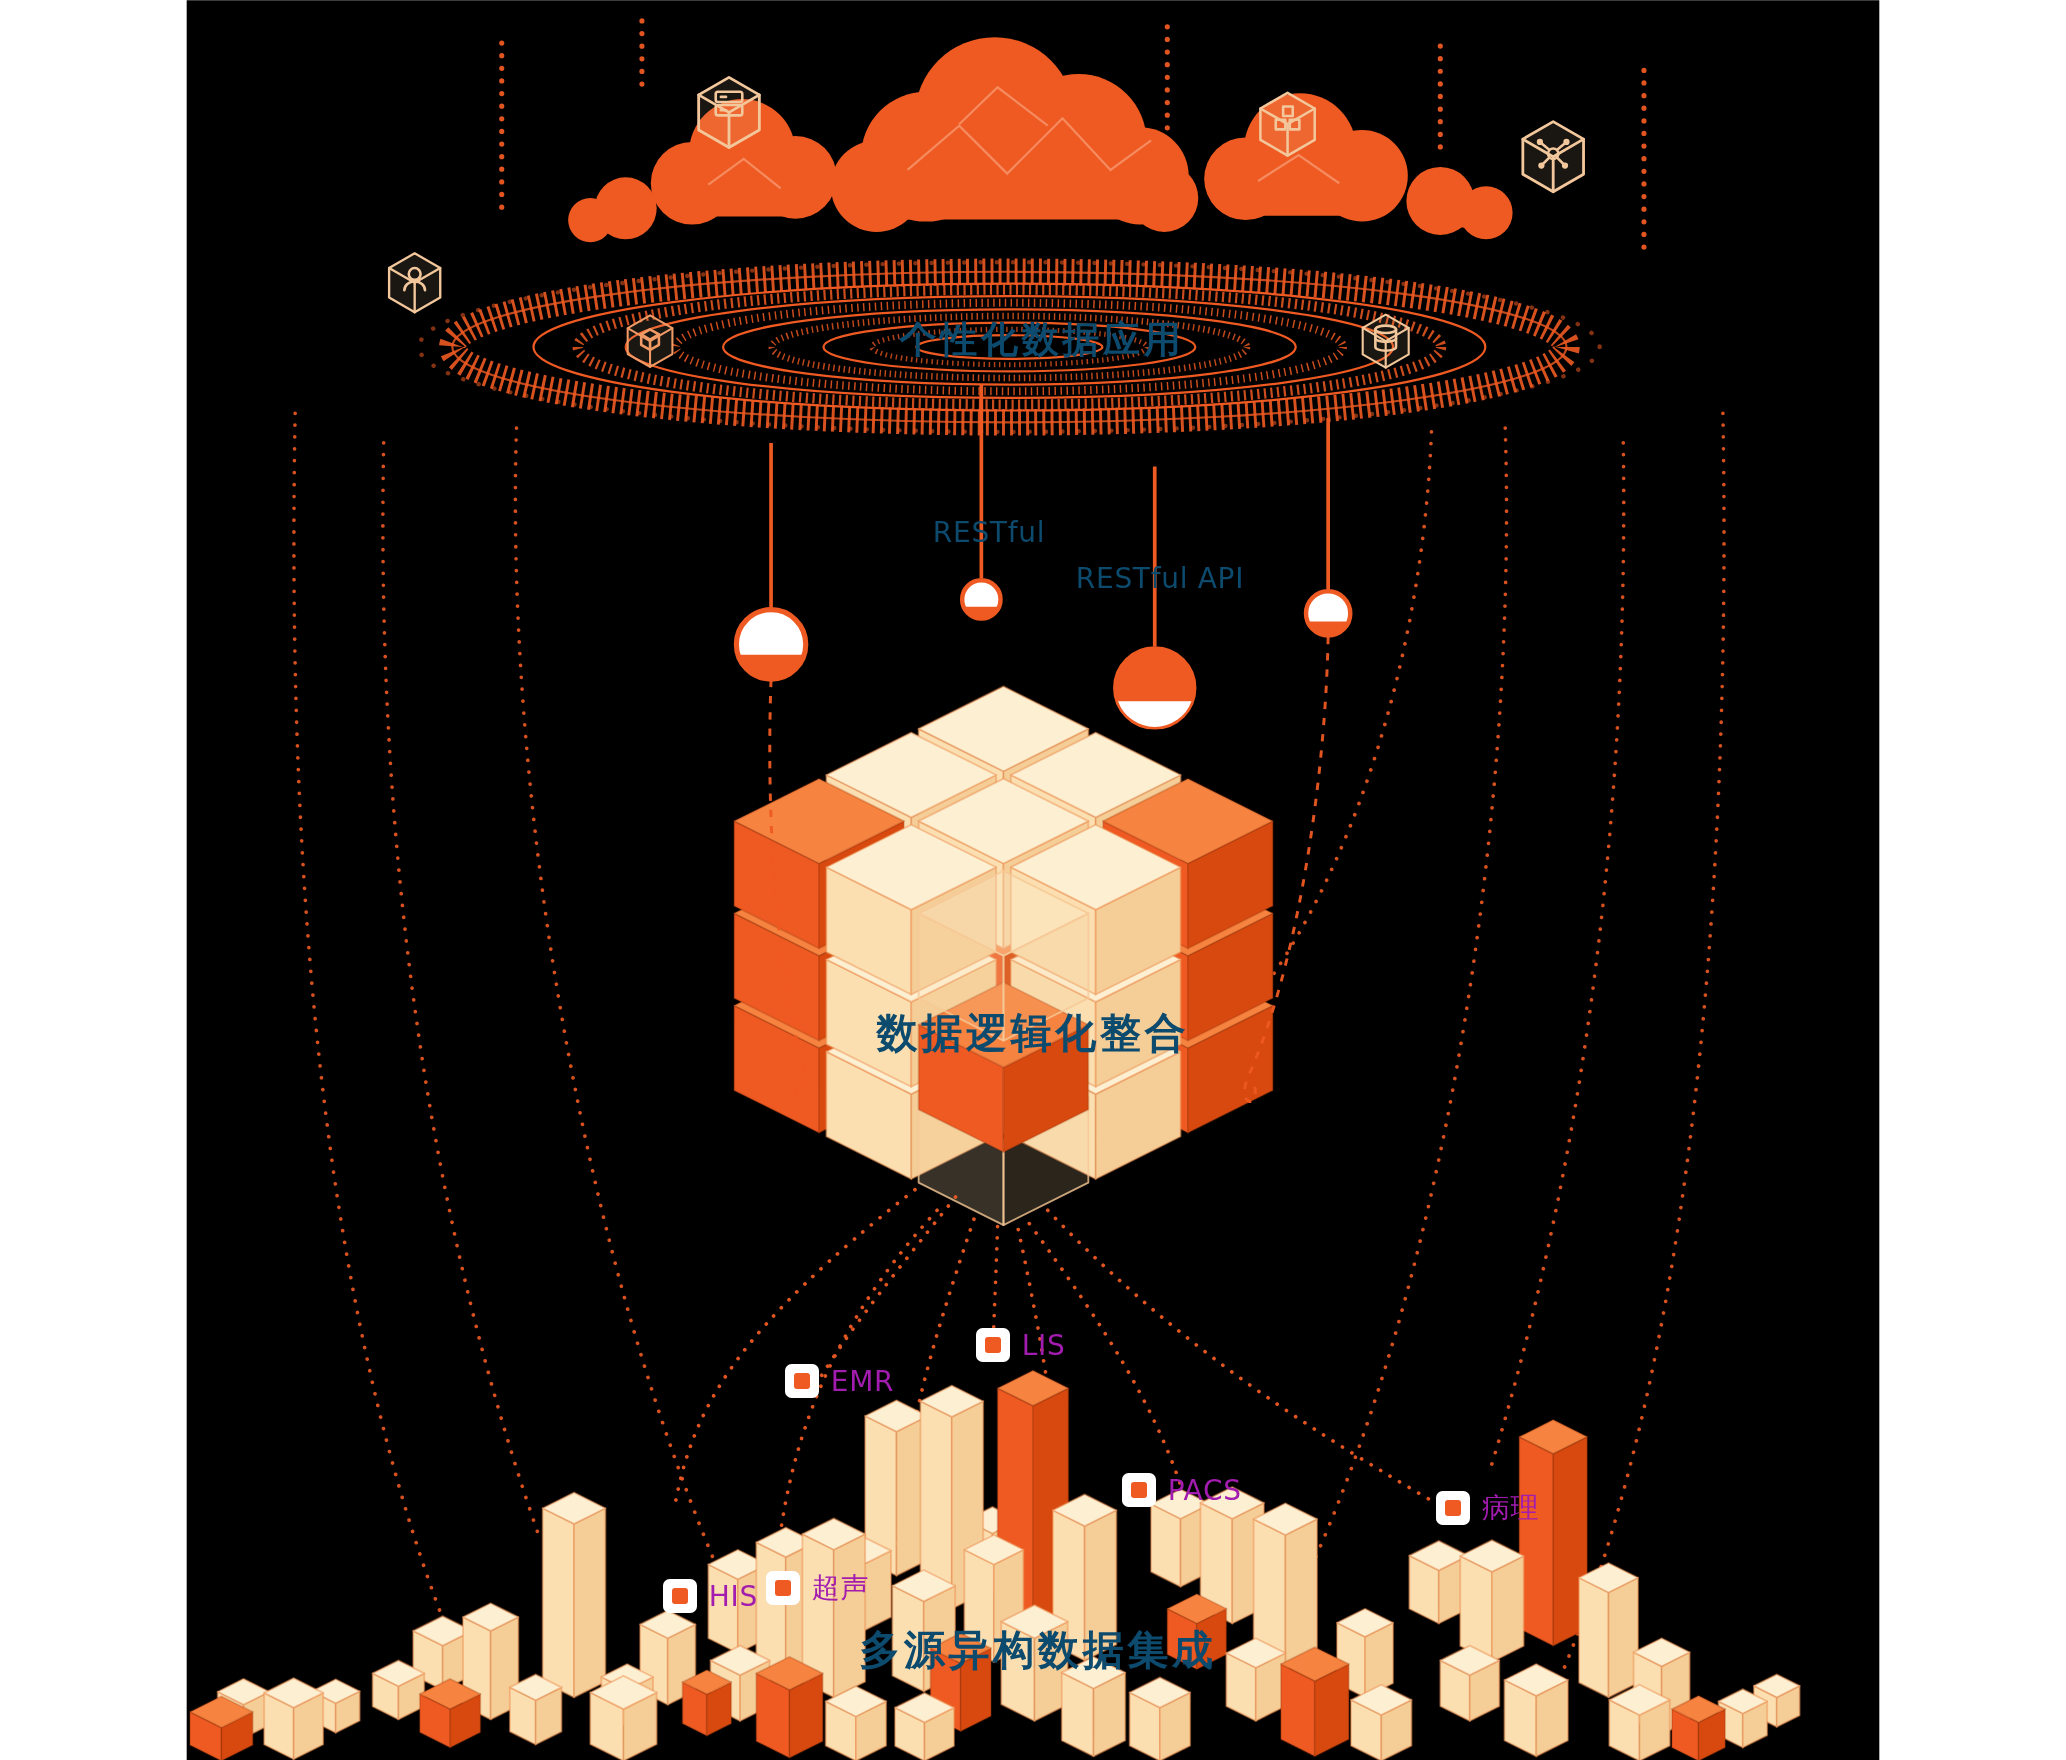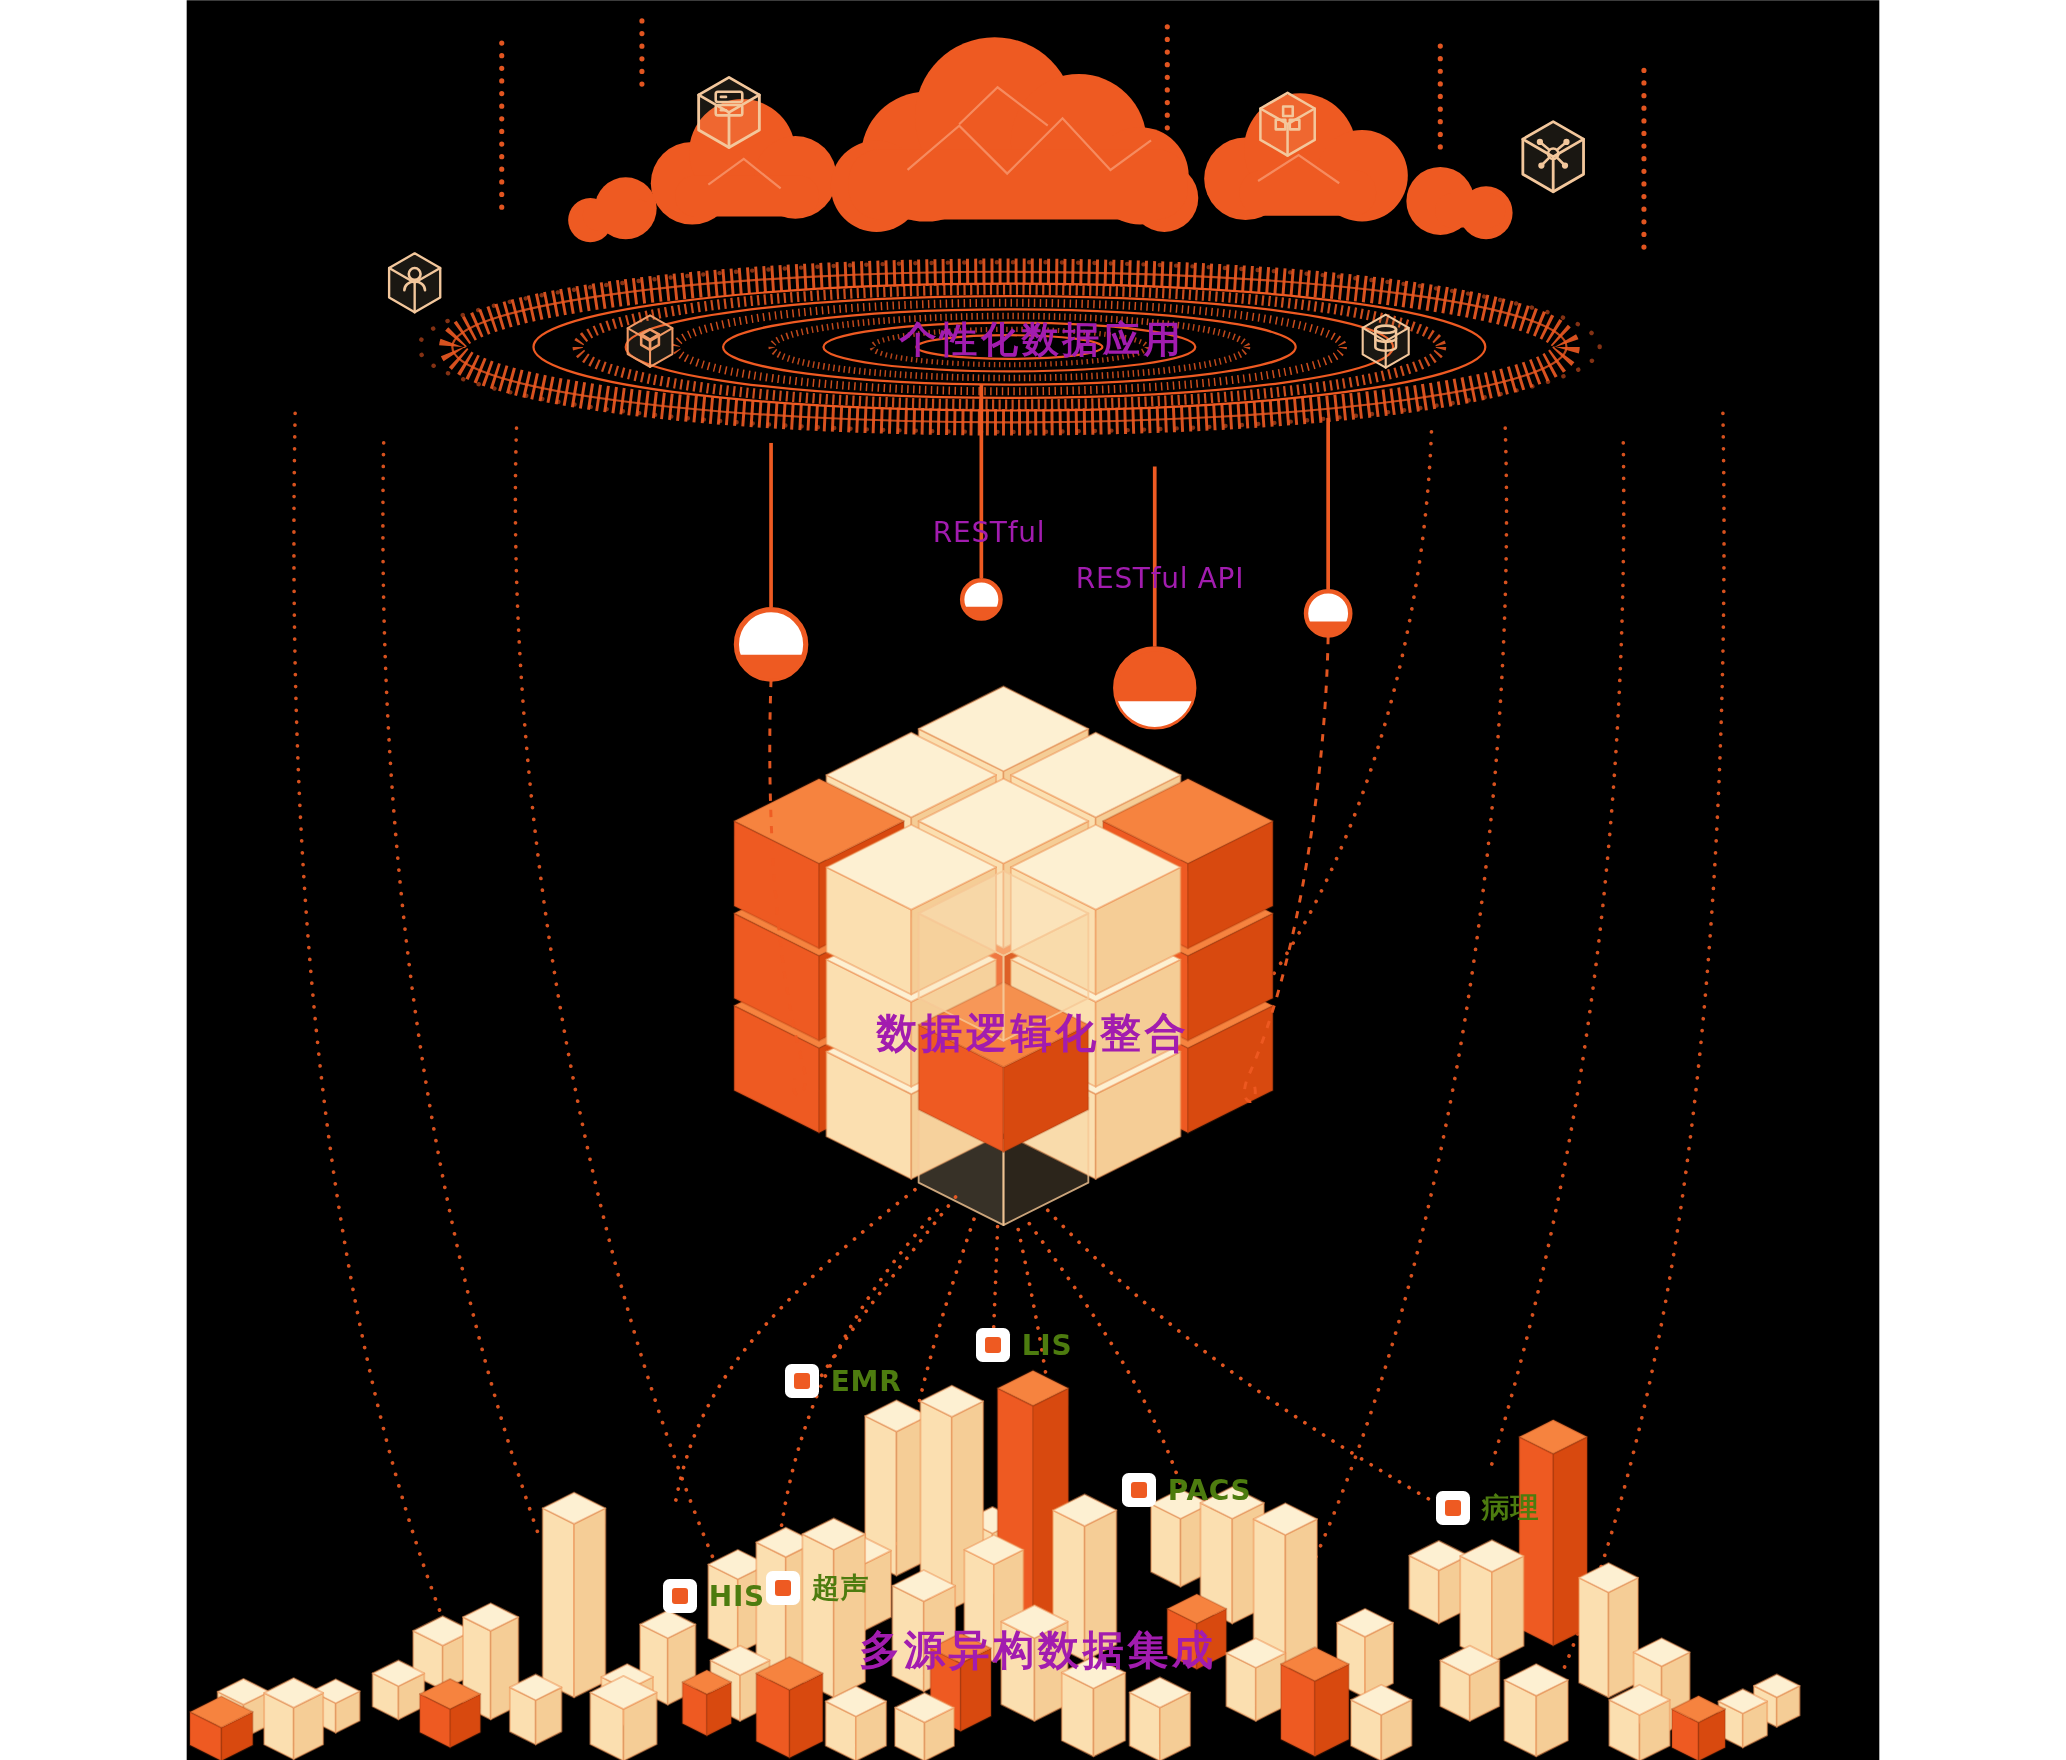--- a/index.html
+++ b/index.html
@@ -1,26 +1,26 @@
 <!DOCTYPE html>
 <html style="font-size:11.8px"><head>
 <meta charset="utf-8">
 <style>
   *{margin:0;padding:0;box-sizing:border-box}
   html,body{background:#ffffff}
   body{font-family:"DejaVu Sans","Liberation Sans",sans-serif}
   .stage{position:relative;width:2066px;height:1761px;overflow:hidden}
   .stage > svg{position:absolute;left:0;top:0;display:block}
-  .label{position:absolute;transform:translate(-50%,-50%);color:#a21caf;white-space:nowrap;text-align:center}
+  .label{position:absolute;transform:translate(-50%,-50%);color:#0c4a6e;white-space:nowrap;text-align:center}
   .hero{font-weight:700;letter-spacing:3.7px}
   .api{font-size:28px;font-weight:400;letter-spacing:0.7px}
   .tag{position:absolute;display:flex;align-items:center;gap:11.8px;transform:translateY(-50%)}
   .tag-badge{width:34px;height:34px;background:#ffffff;border-radius:6.6px;display:flex;align-items:center;justify-content:center;flex:0 0 auto}
   .tag-sq{width:16px;height:16px;background:#ee5a22;border-radius:3px}
-  .tag-text{color:#4d7c0f;font-size:28px;font-weight:700;letter-spacing:0.7px}
+  .tag-text{color:#a21caf;font-size:28px;font-weight:400;letter-spacing:0.7px}
 </style>
 </head>
 <body>
 
 <div class="stage">
 
   <svg id="scene" viewBox="0 0 2800 2386" width="2066" height="1761">
     <defs>
       <g id="cubeIcon">
         <polygon points="0,-50 43.3,-25 43.3,25 0,50 -43.3,25 -43.3,-25" fill="rgba(251,223,176,0.10)" stroke="currentColor" stroke-width="4" stroke-linejoin="round"></polygon>

